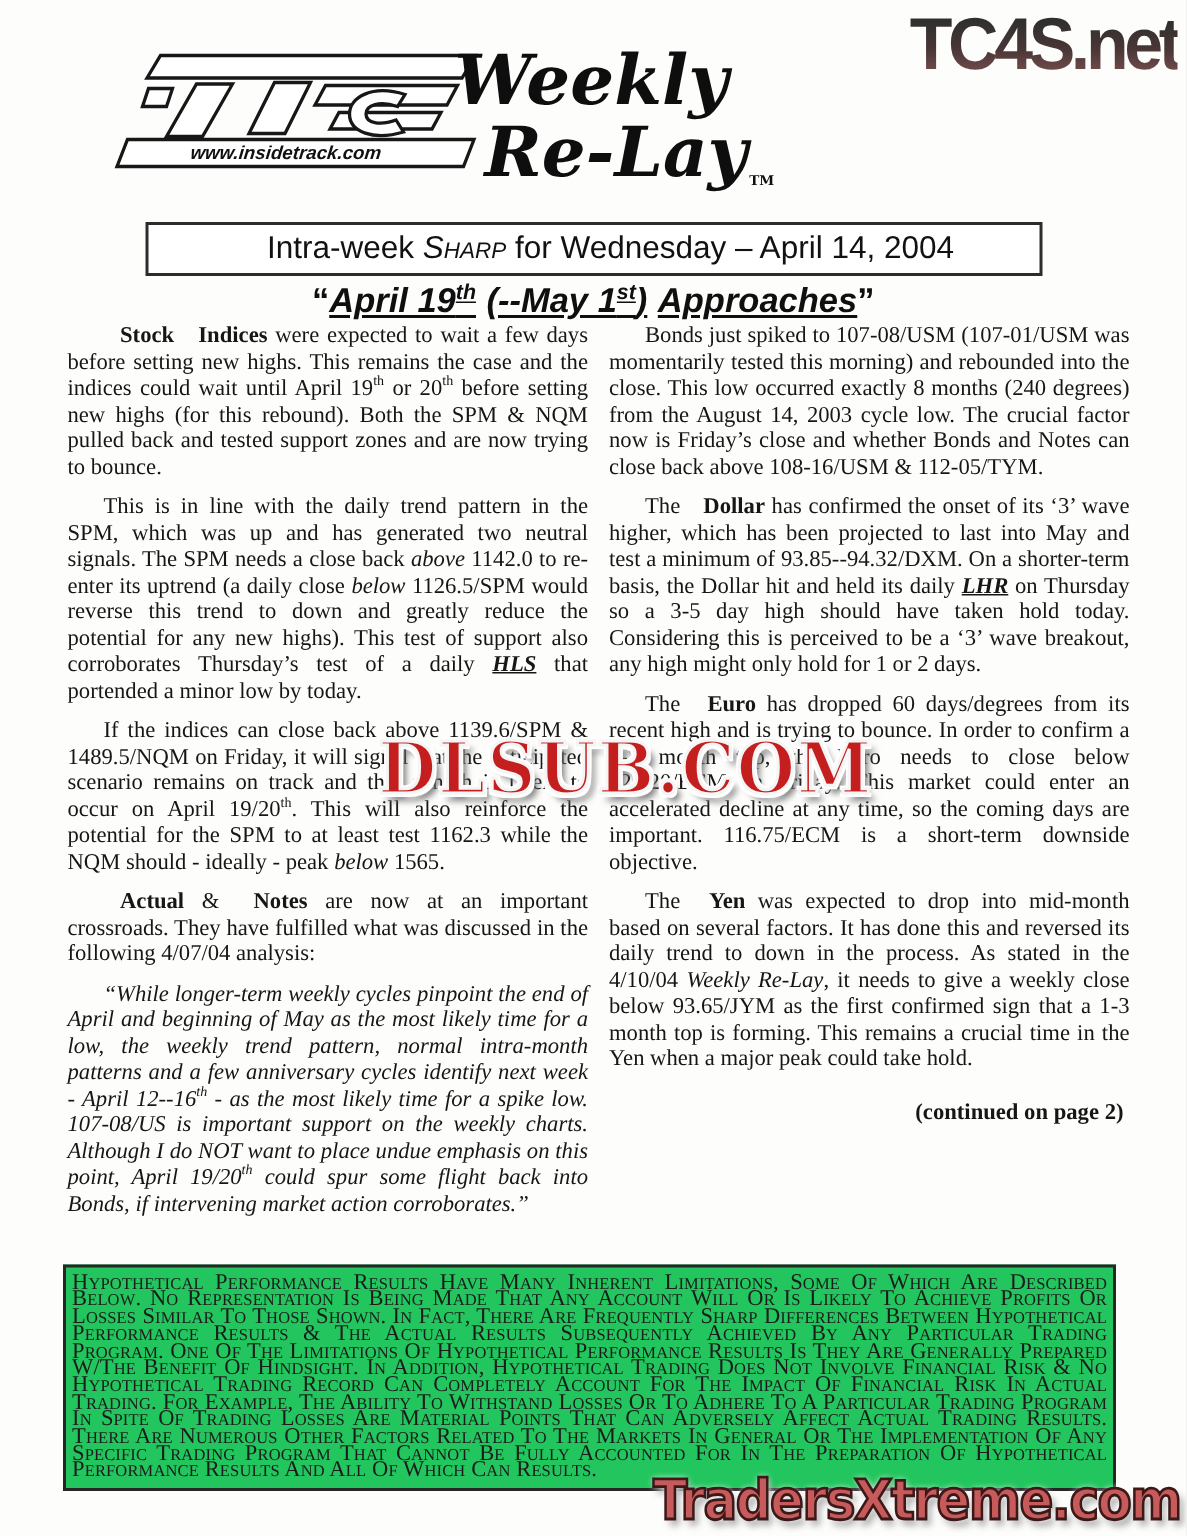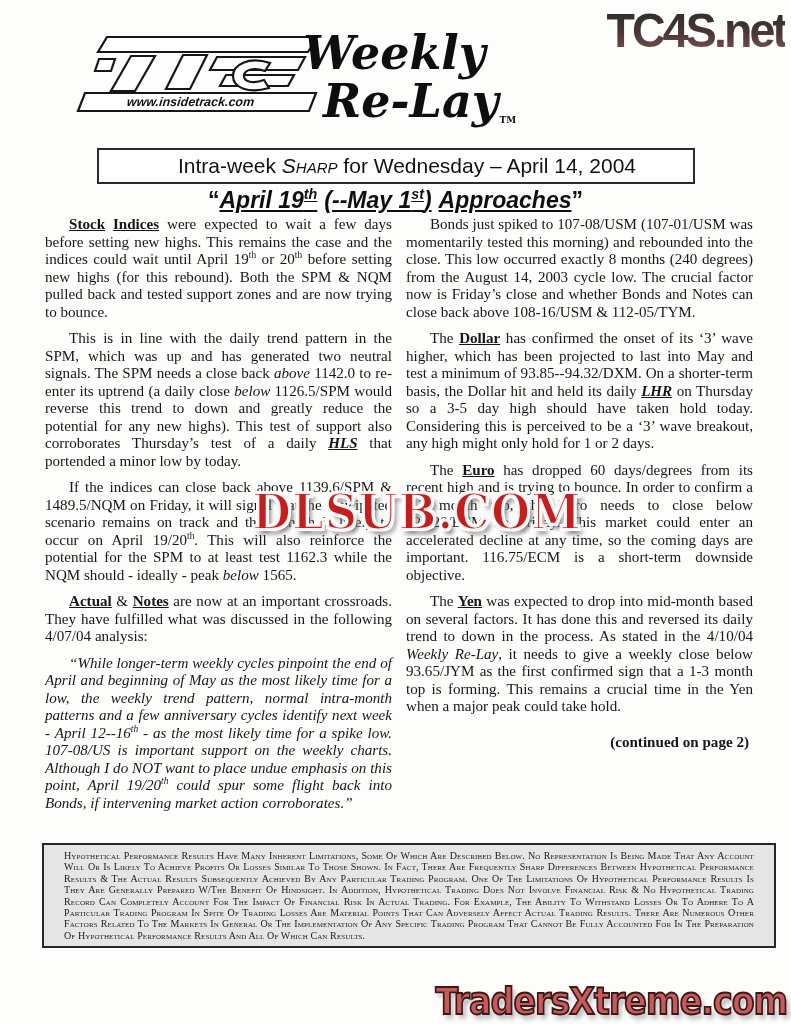--- a/index.html
+++ b/index.html
@@ -34,29 +34,29 @@
   .headline .q{font-weight:bold;font-style:normal;}
   .hl-u{text-decoration:underline;text-underline-offset:2px;}
   .hl-u + .hl-u{margin-left:7px;}
   .headline sup{font-size:.62em;line-height:0;text-decoration:underline;}
 
   
   .columns{position:absolute;top:216px;left:45px;width:708px;display:flex;gap:14px;}
   .col{width:347px;font-size:15.1px;line-height:17.5px;}
   .para{margin:0 0 9px 0;text-indent:24px;text-align:justify;}
   .seg-i{font-style:italic;}
-  .seg-bu{font-weight:bold;text-decoration:underline;}
+  .seg-bu{font-weight:bold;margin-left:11px;}
   .seg-biu{font-weight:bold;font-style:italic;text-decoration:underline;}
   sup.seg-sup,sup.seg-isup{font-size:.62em;line-height:0;}
   sup.seg-isup{font-style:italic;}
   .continued{margin-top:18px;text-align:right;font-weight:bold;font-size:15.1px;padding-right:4px;}
 
   
-  .disclaimer{position:absolute;left:42px;top:843px;width:690px;border:2px solid #262626;background:#e5e5e5;
-              padding:5px 20px;font-size:10px;line-height:11.4px;text-align:justify;
+  .disclaimer{position:absolute;left:42px;top:843px;width:690px;border:2px solid #262626;background:#22c55e;
+              padding:5px 4px;font-size:15px;line-height:11.4px;text-align:justify;
               font-variant:small-caps;color:#1c1c1c;letter-spacing:.1px;}
 
   
   .dlsub{position:absolute;left:252px;top:486px;
          font-family:"DejaVu Serif",serif;font-weight:bold;font-size:45px;letter-spacing:1px;
          color:#c41e1e;-webkit-text-stroke:2px #f5f5f5;
          text-shadow:-2px -2px 0 #fff,2px -2px 0 #fff,-2px 2px 0 #fff,2px 2px 0 #fff,4px 5px 4px rgba(110,110,110,.85);
          transform:scale(1,1.06);}
 
   

